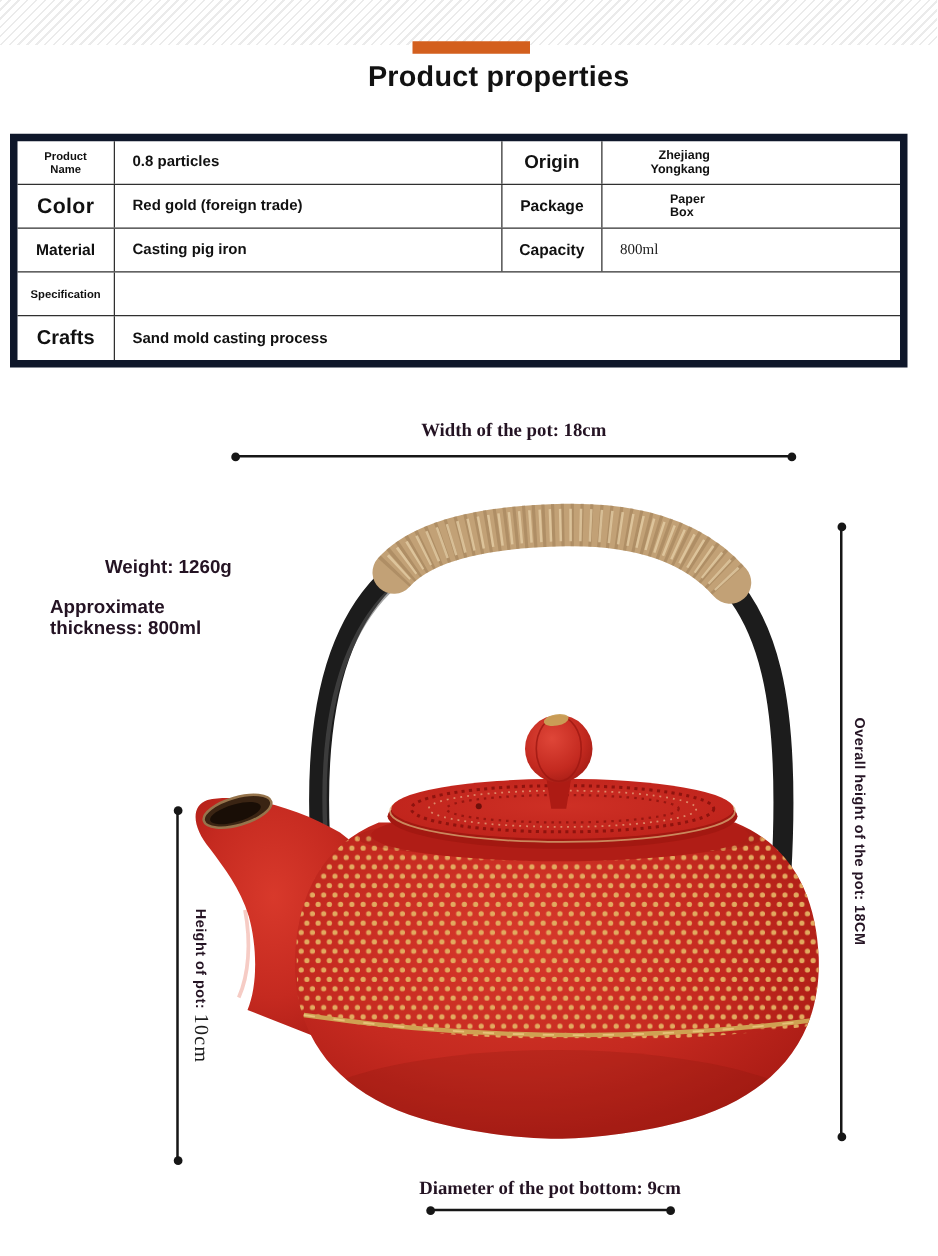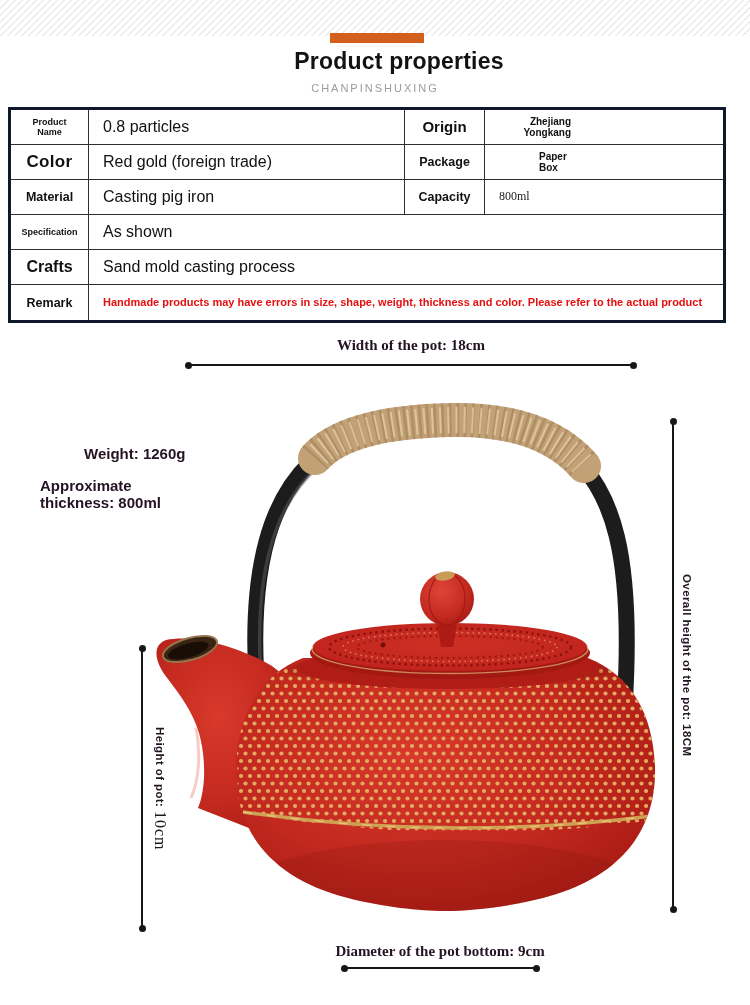--- a/index.html
+++ b/index.html
@@ -7,32 +7,32 @@
         font-family:"Liberation Sans",sans-serif;color:#111;}
   .stripes{position:absolute;left:0;top:0;width:750px;height:36px;
     background:repeating-linear-gradient(135deg, rgba(0,0,0,0.08) 0 1.4px, transparent 1.4px 5px);}
   .orange-bar{position:absolute;left:330px;top:33px;width:94px;height:10px;background:var(--accent,#d35f1e);}
   .title{position:absolute;left:0;top:48px;width:750px;text-align:center;
     font-size:23px;font-weight:bold;color:#121212;letter-spacing:0.2px;margin-left:24px;}
   .subtitle{position:absolute;left:0;top:82px;width:750px;text-align:center;
     font-size:11px;color:#9b9b9b;letter-spacing:2px;}
 
   
-  .ptable{position:absolute;left:8px;top:107px;width:718px;border:3px solid #0f172a;box-sizing:border-box;}
+  .ptable{position:absolute;left:8px;top:107px;width:718px;border:6px solid #0f172a;box-sizing:border-box;}
   .prow{display:flex;height:35px;border-bottom:1.5px solid #303030;box-sizing:border-box;}
   .prow:last-child{border-bottom:none;}
   .pcell{display:flex;align-items:center;border-right:1.5px solid #303030;box-sizing:border-box;line-height:1.12;}
   .c1{width:78px;justify-content:center;text-align:center;}
   .c2{flex:1;padding-left:14px;}
   .c3{width:80px;justify-content:center;text-align:center;}
   .c4{width:238px;padding-left:14px;border-right:none;}
   .cfull{flex:1;padding-left:14px;border-right:none;}
   .f-xs{font-size:9px;font-weight:bold;}
   .f-xs2{font-size:10px;font-weight:bold;}
-  .f-s{font-size:16px;font-weight:normal;}
+  .f-s{font-size:12px;font-weight:bold;}
   .f-m{font-size:12.5px;font-weight:bold;}
   .f-l{font-size:15px;font-weight:bold;}
   .f-l2{font-size:16px;font-weight:bold;}
   .f-xl{font-size:17px;font-weight:bold;letter-spacing:.3px;}
   .w-narrow{display:inline-block;width:56px;}
   .w-70{display:inline-block;width:72px;text-align:right;}
   .w-45{display:inline-block;width:46px;margin-left:40px;}
   .serif-val{font-family:"Liberation Serif",serif;font-size:12px;font-weight:400;color:#1c1c1c;}
   .remark-text{font-size:11px;font-weight:bold;color:var(--remark_red,#e50f0f);padding-right:6px;}
 
@@ -53,21 +53,20 @@
   .center-text{text-align:center;font-family:Liberation Serif, serif;}
 </style>
 </head>
 <body>
 
 <div class="page">
 
   <div class="stripes"></div>
   <div class="orange-bar"></div>
   <div class="title">Product properties</div>
-  <div class="subtitle">CHANPINSHUXING</div>
 
   <div class="ptable">
     <div class="prow">
       <div class="pcell c1 f-xs">
           <span class="w-narrow">Product Name</span>
         </div>
       <div class="pcell c2 f-s">0.8 particles</div>
       <div class="pcell c3 f-l">Origin</div>
       <div class="pcell c4 f-xs2">
           <span class="w-70">Zhejiang Yongkang</span>
@@ -82,29 +81,24 @@
         </div>
     </div>
     <div class="prow">
       <div class="pcell c1 f-m">Material</div>
       <div class="pcell c2 f-s">Casting pig iron</div>
       <div class="pcell c3 f-m">Capacity</div>
       <div class="pcell c4 serif-val">800ml</div>
     </div>
     <div class="prow">
       <div class="pcell c1 f-xs">Specification</div>
-      <div class="pcell cfull f-s">As shown</div>
     </div>
     <div class="prow">
       <div class="pcell c1 f-l2">Crafts</div>
       <div class="pcell cfull f-s">Sand mold casting process</div>
-    </div>
-    <div class="prow">
-      <div class="pcell c1 f-m">Remark</div>
-      <div class="pcell cfull remark-text">Handmade products may have errors in size, shape, weight, thickness and color. Please refer to the actual product</div>
     </div>
   </div>
 
   <div class="dim-label center-text" style="left:88px;top:337px;width:646px;">Width of the pot: 18cm</div>
   <div class="hline" style="left:188px;top:364px;width:446px;"></div>
 
   <div class="side-note" style="left:40px;top:446px;margin-left:44px;">Weight: 1260g</div>
   <div class="side-note" style="left:40px;top:478px;width:138px;">Approximate thickness: 800ml</div>
 
   <div class="vline" style="left:672px;top:421px;height:489px;"></div>

